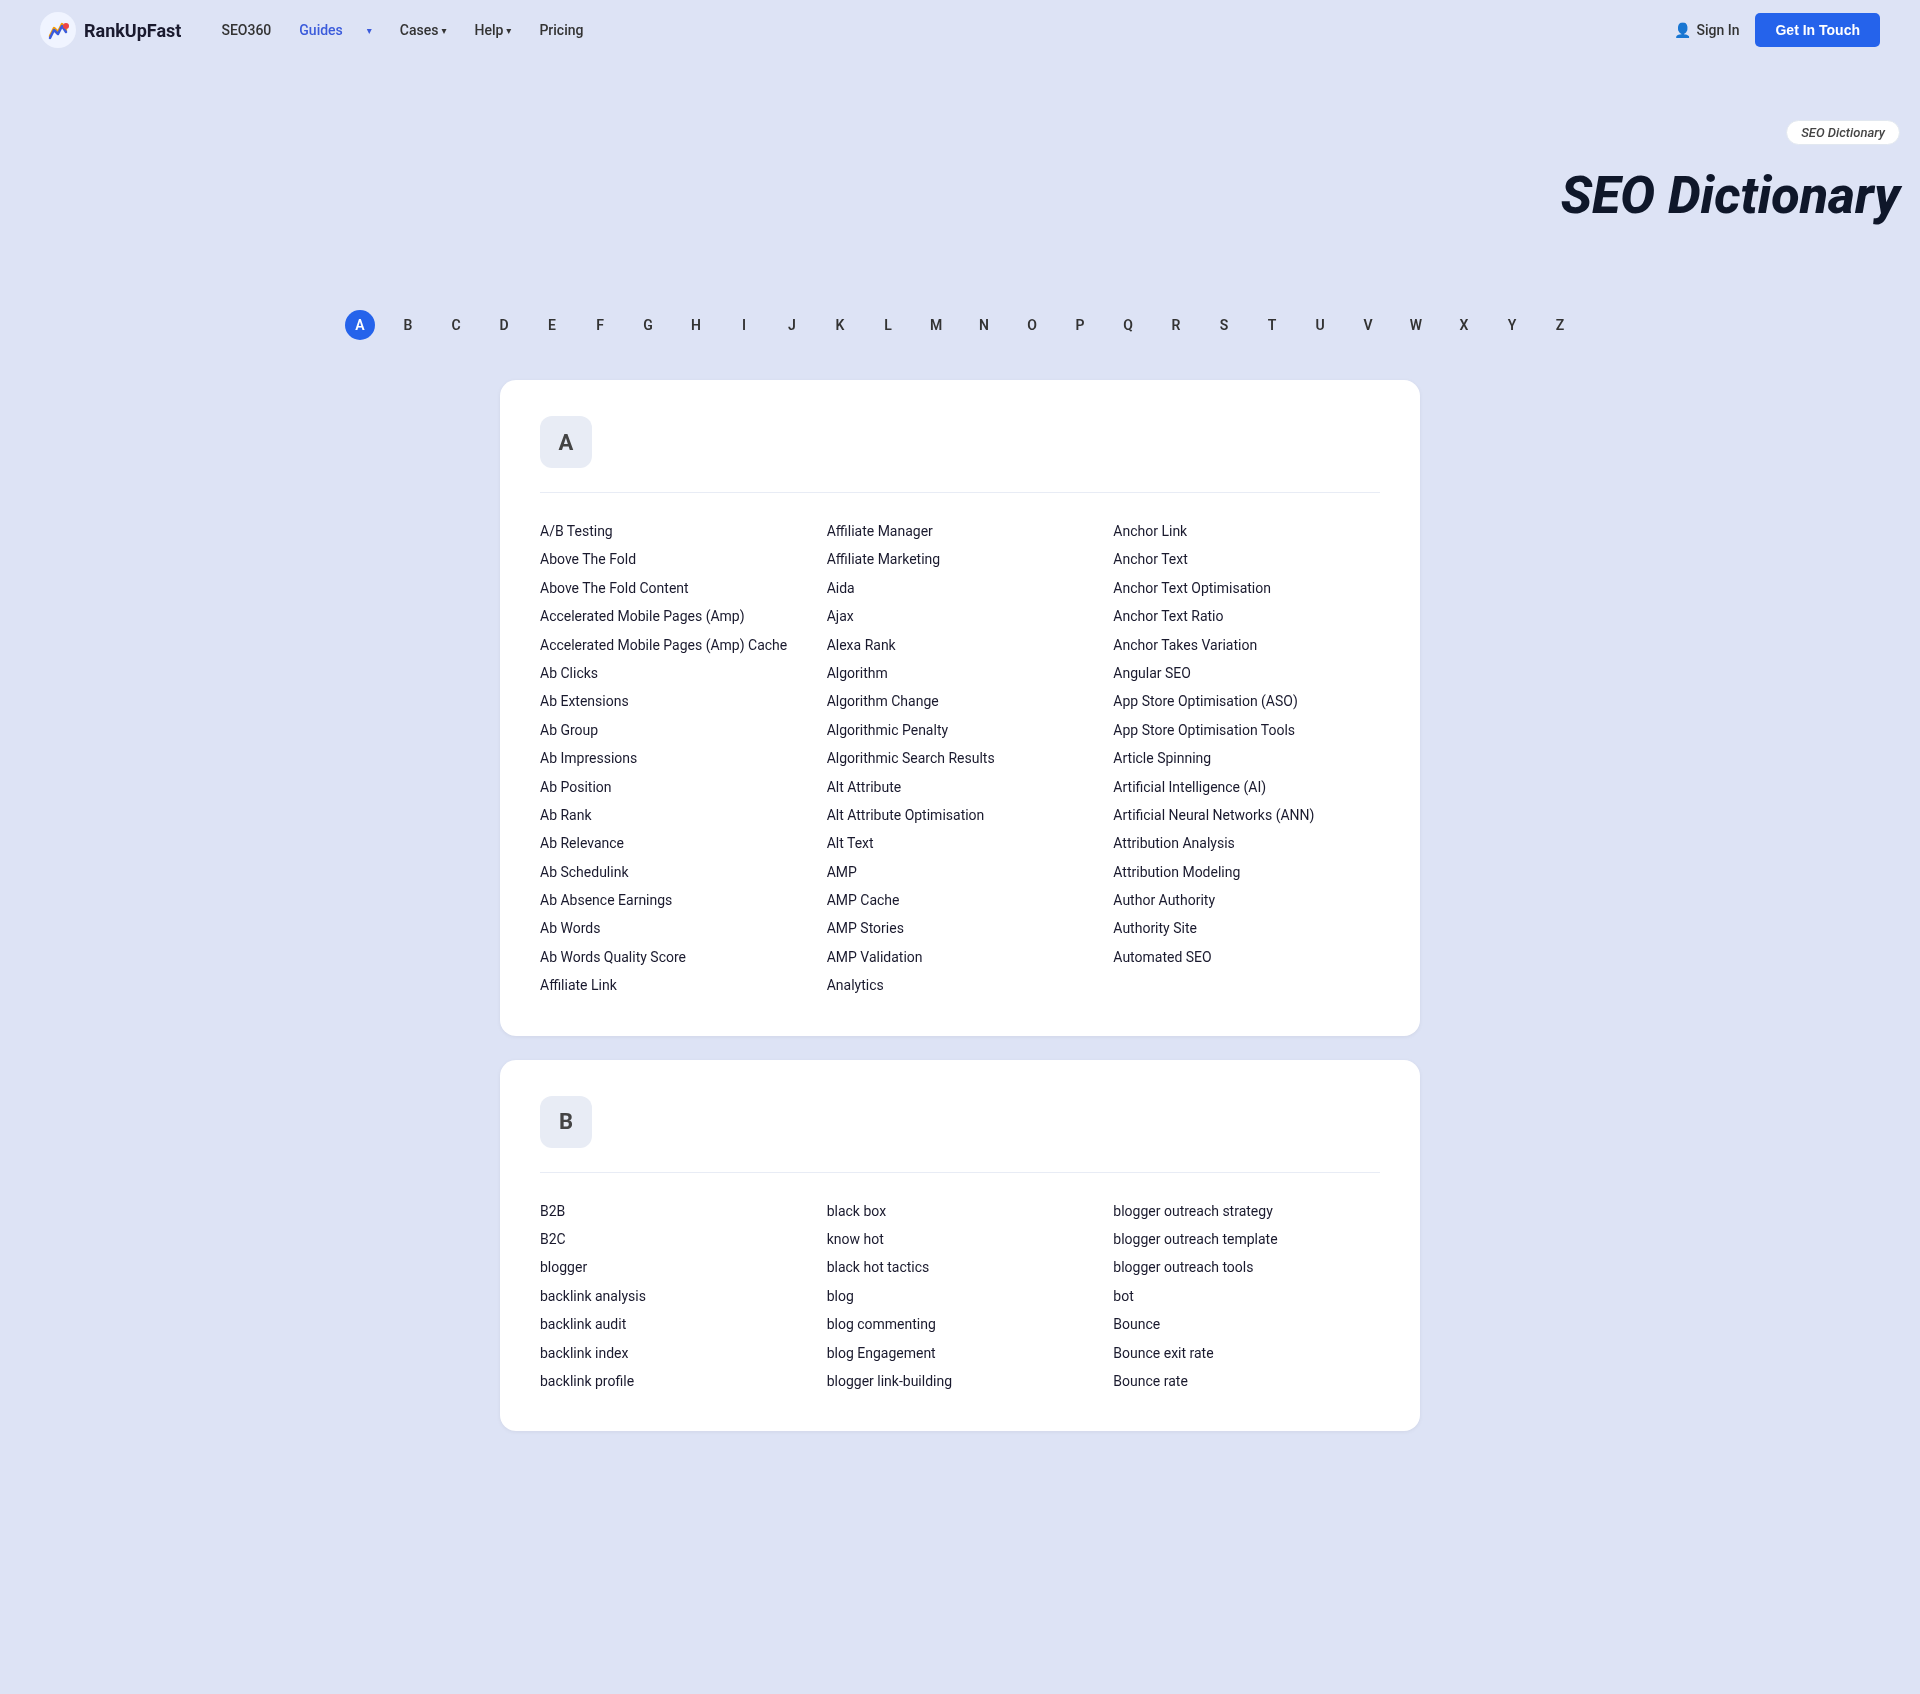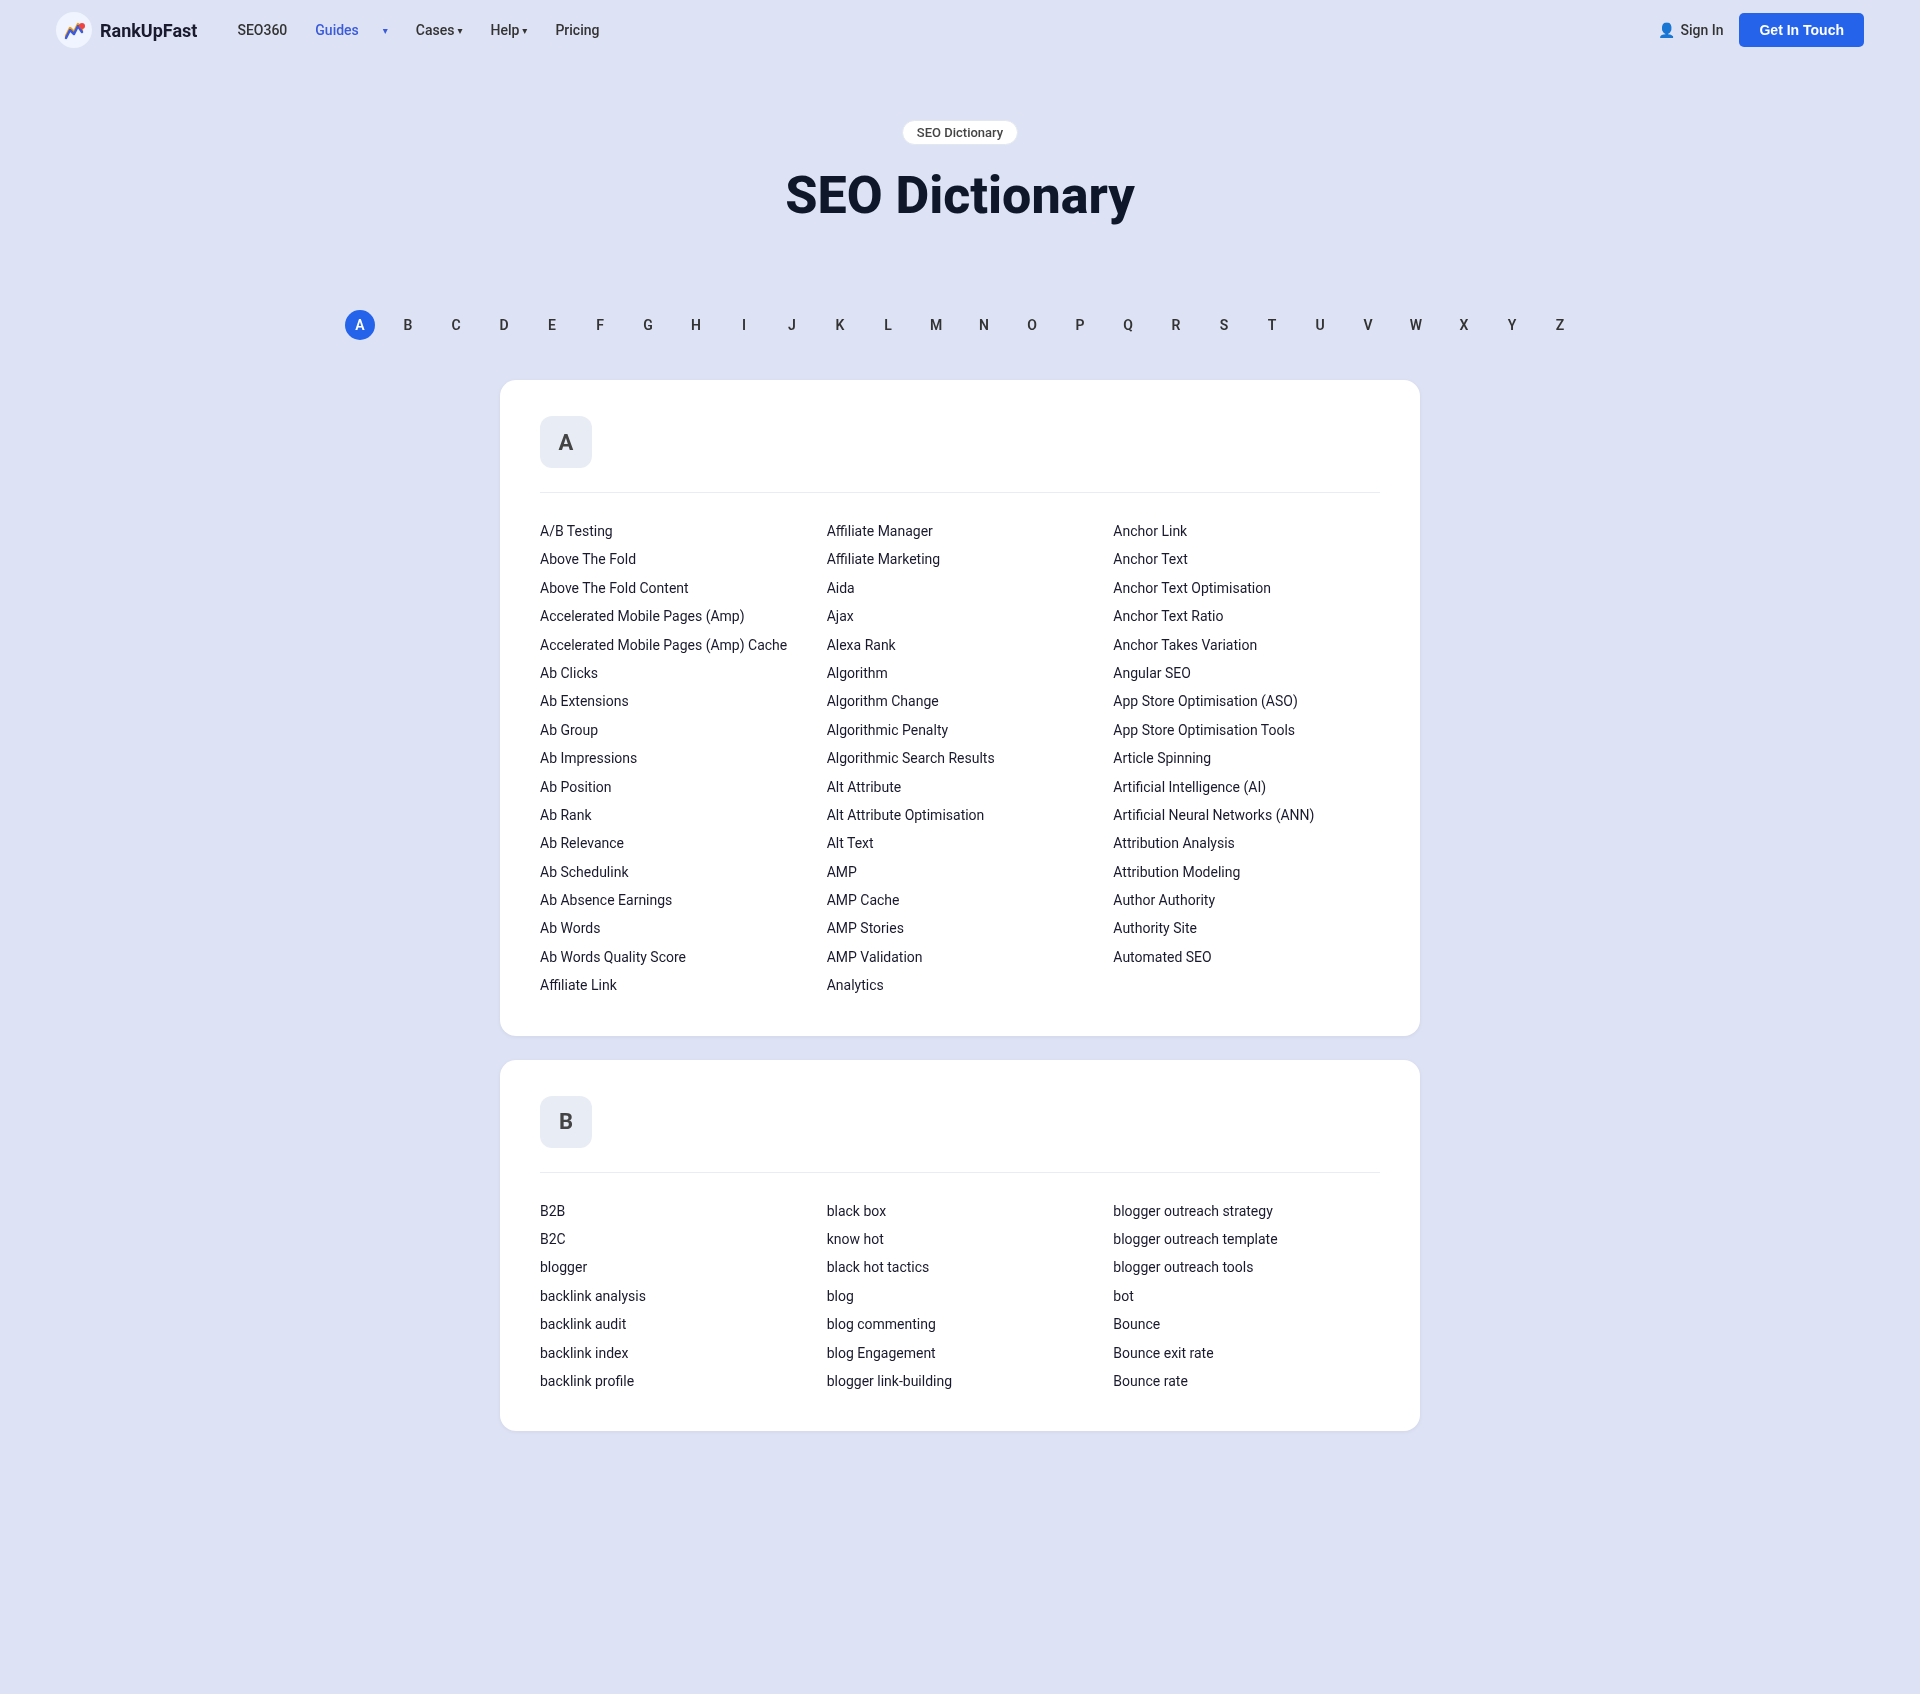--- a/index.html
+++ b/index.html
@@ -8,21 +8,21 @@
       background: #dde3f5;
       min-height: 100vh;
       color: #1a1a2e;
     }
 
     
     nav {
       background: #dde3f5;
       display: flex;
       align-items: center;
-      padding: 0 56px;
+      padding: 0 40px;
       height: 60px;
       position: sticky;
       top: 0;
       z-index: 100;
     }
     .nav-logo {
       display: flex;
       align-items: center;
       gap: 8px;
       margin-right: 40px;
@@ -74,22 +74,23 @@
       padding: 9px 20px;
       border-radius: 5px;
       font-size: 14px;
       font-weight: 600;
       cursor: pointer;
       border: none;
     }
 
     
     .hero {
-      text-align: center;
-      padding: 60px 30px 40px;
+      text-align: right;
+      padding: 60px 20px 40px;
+      font-style: italic;
     }
     .hero-badge {
       display: inline-block;
       background: white;
       border: 1px solid #e2e8f0;
       color: #444;
       font-size: 13px;
       font-weight: 500;
       padding: 4px 14px;
       border-radius: 20px;

